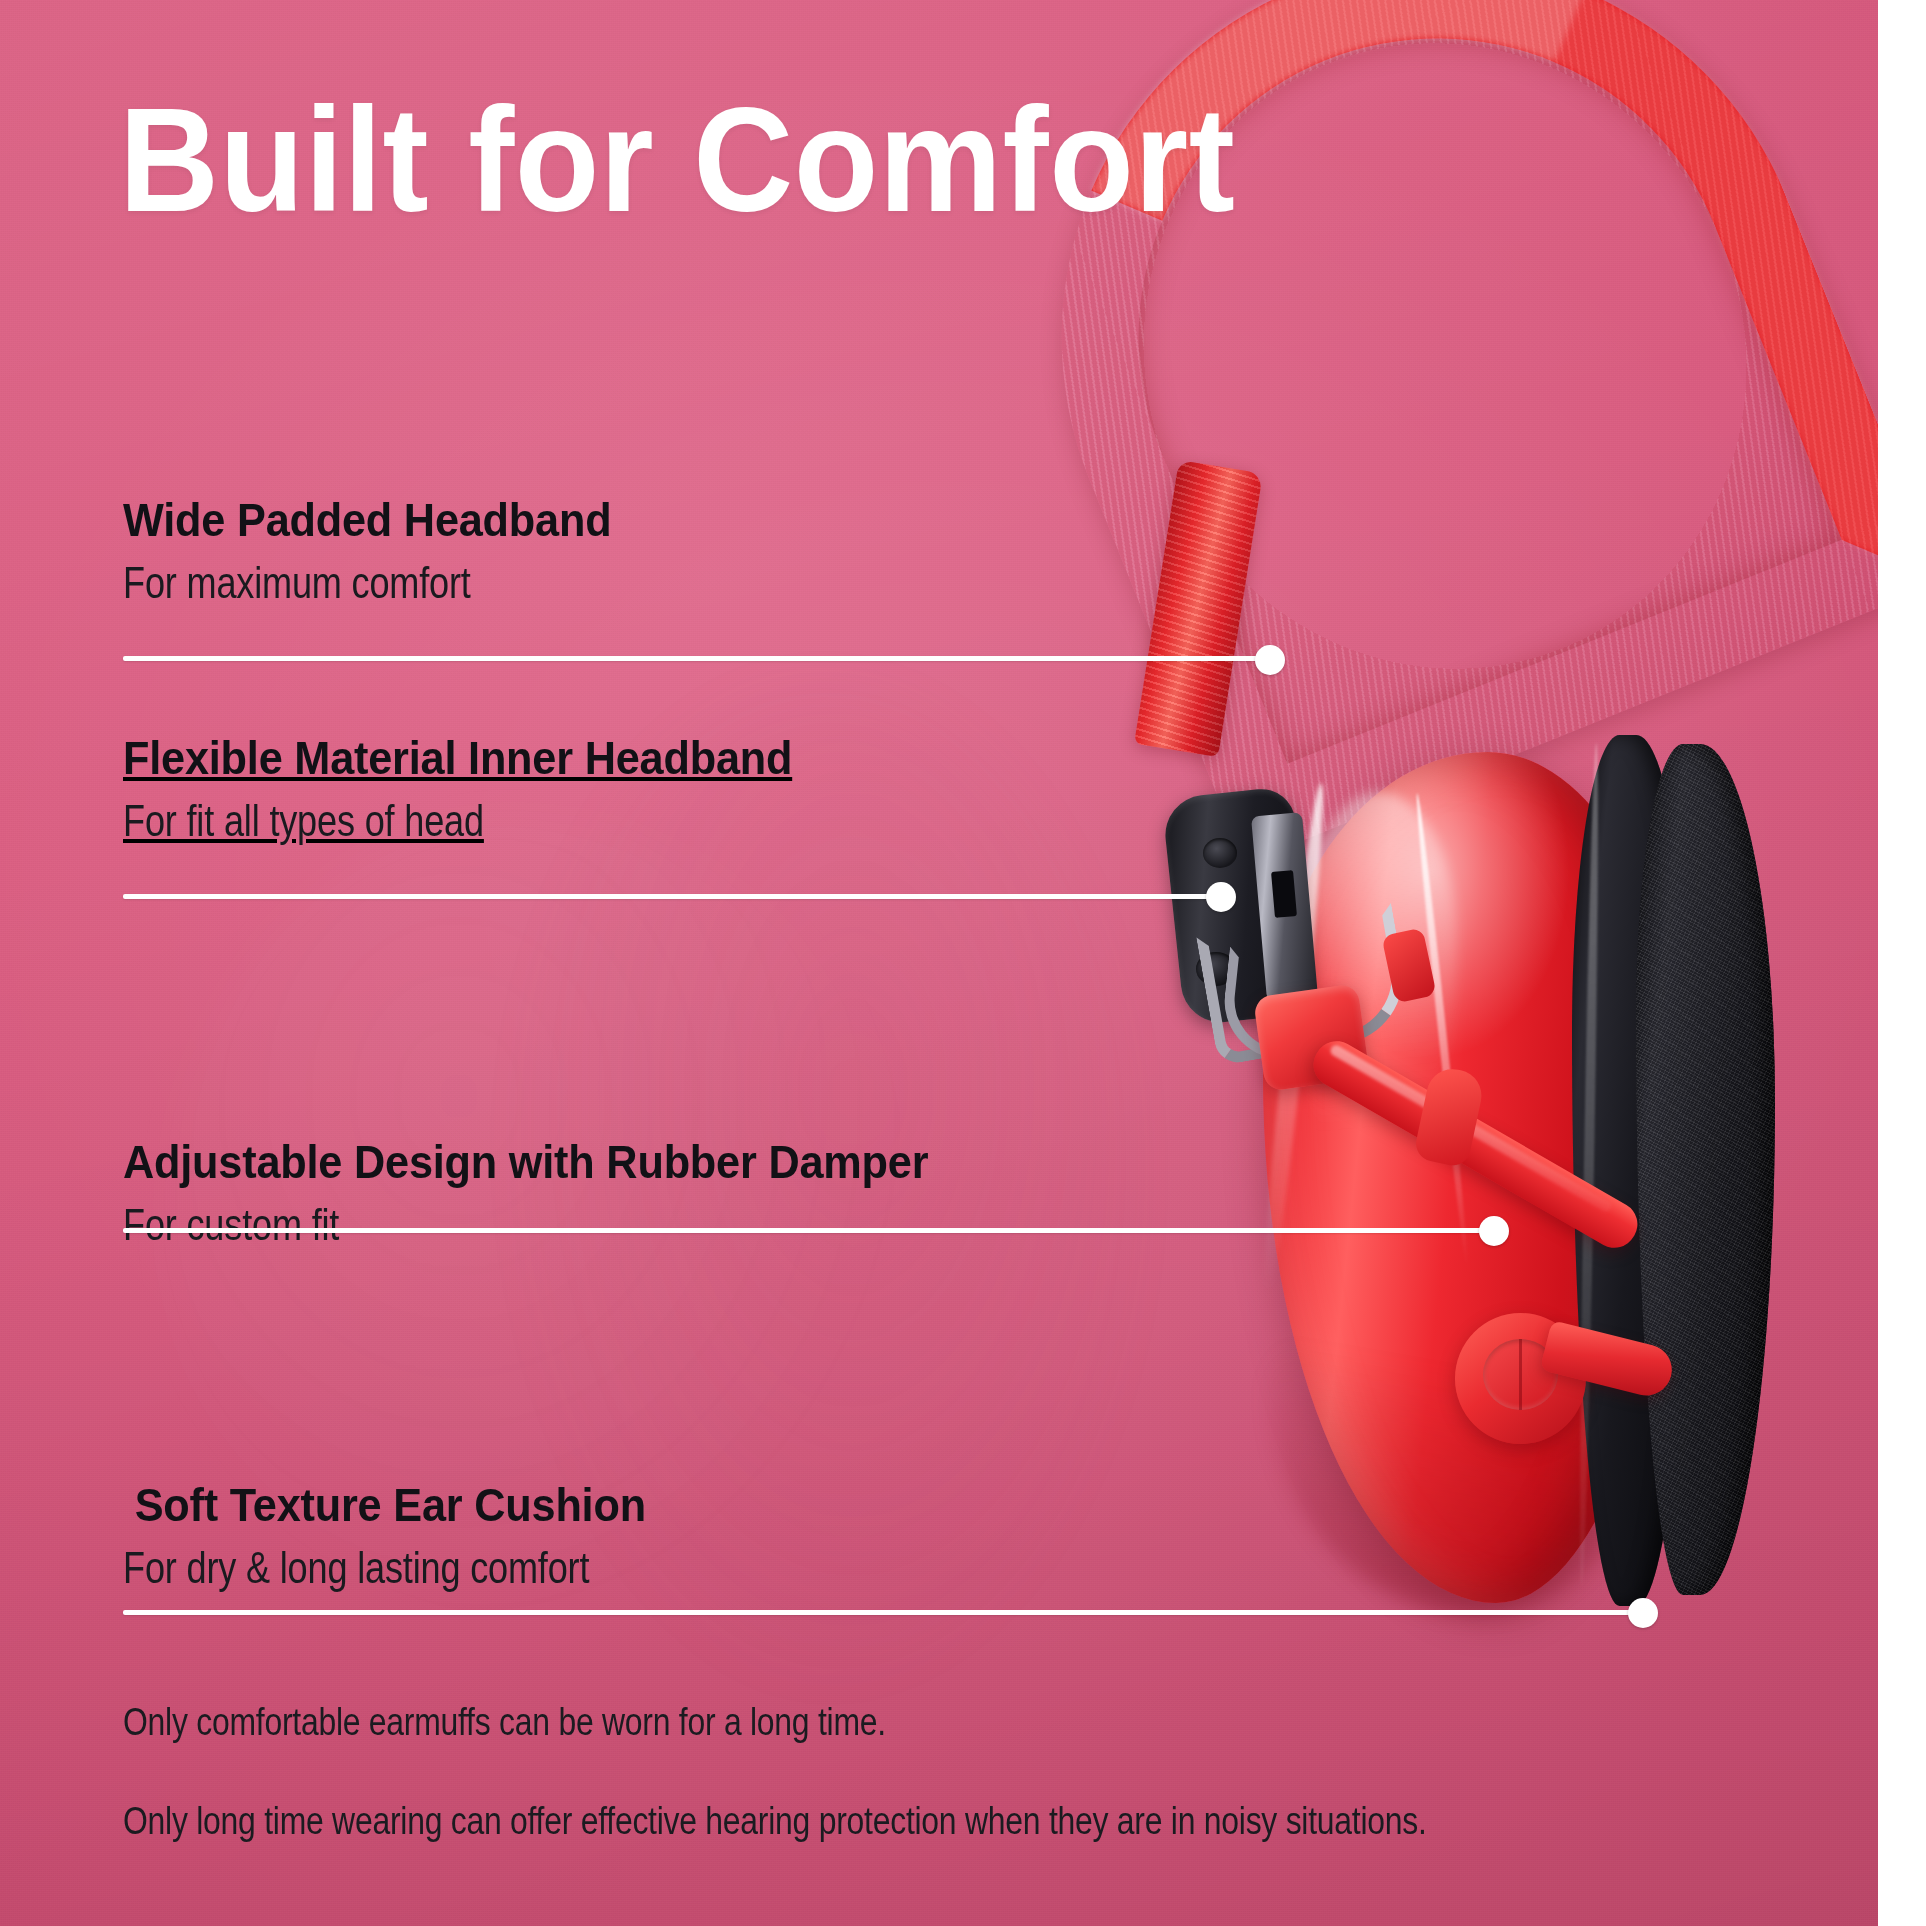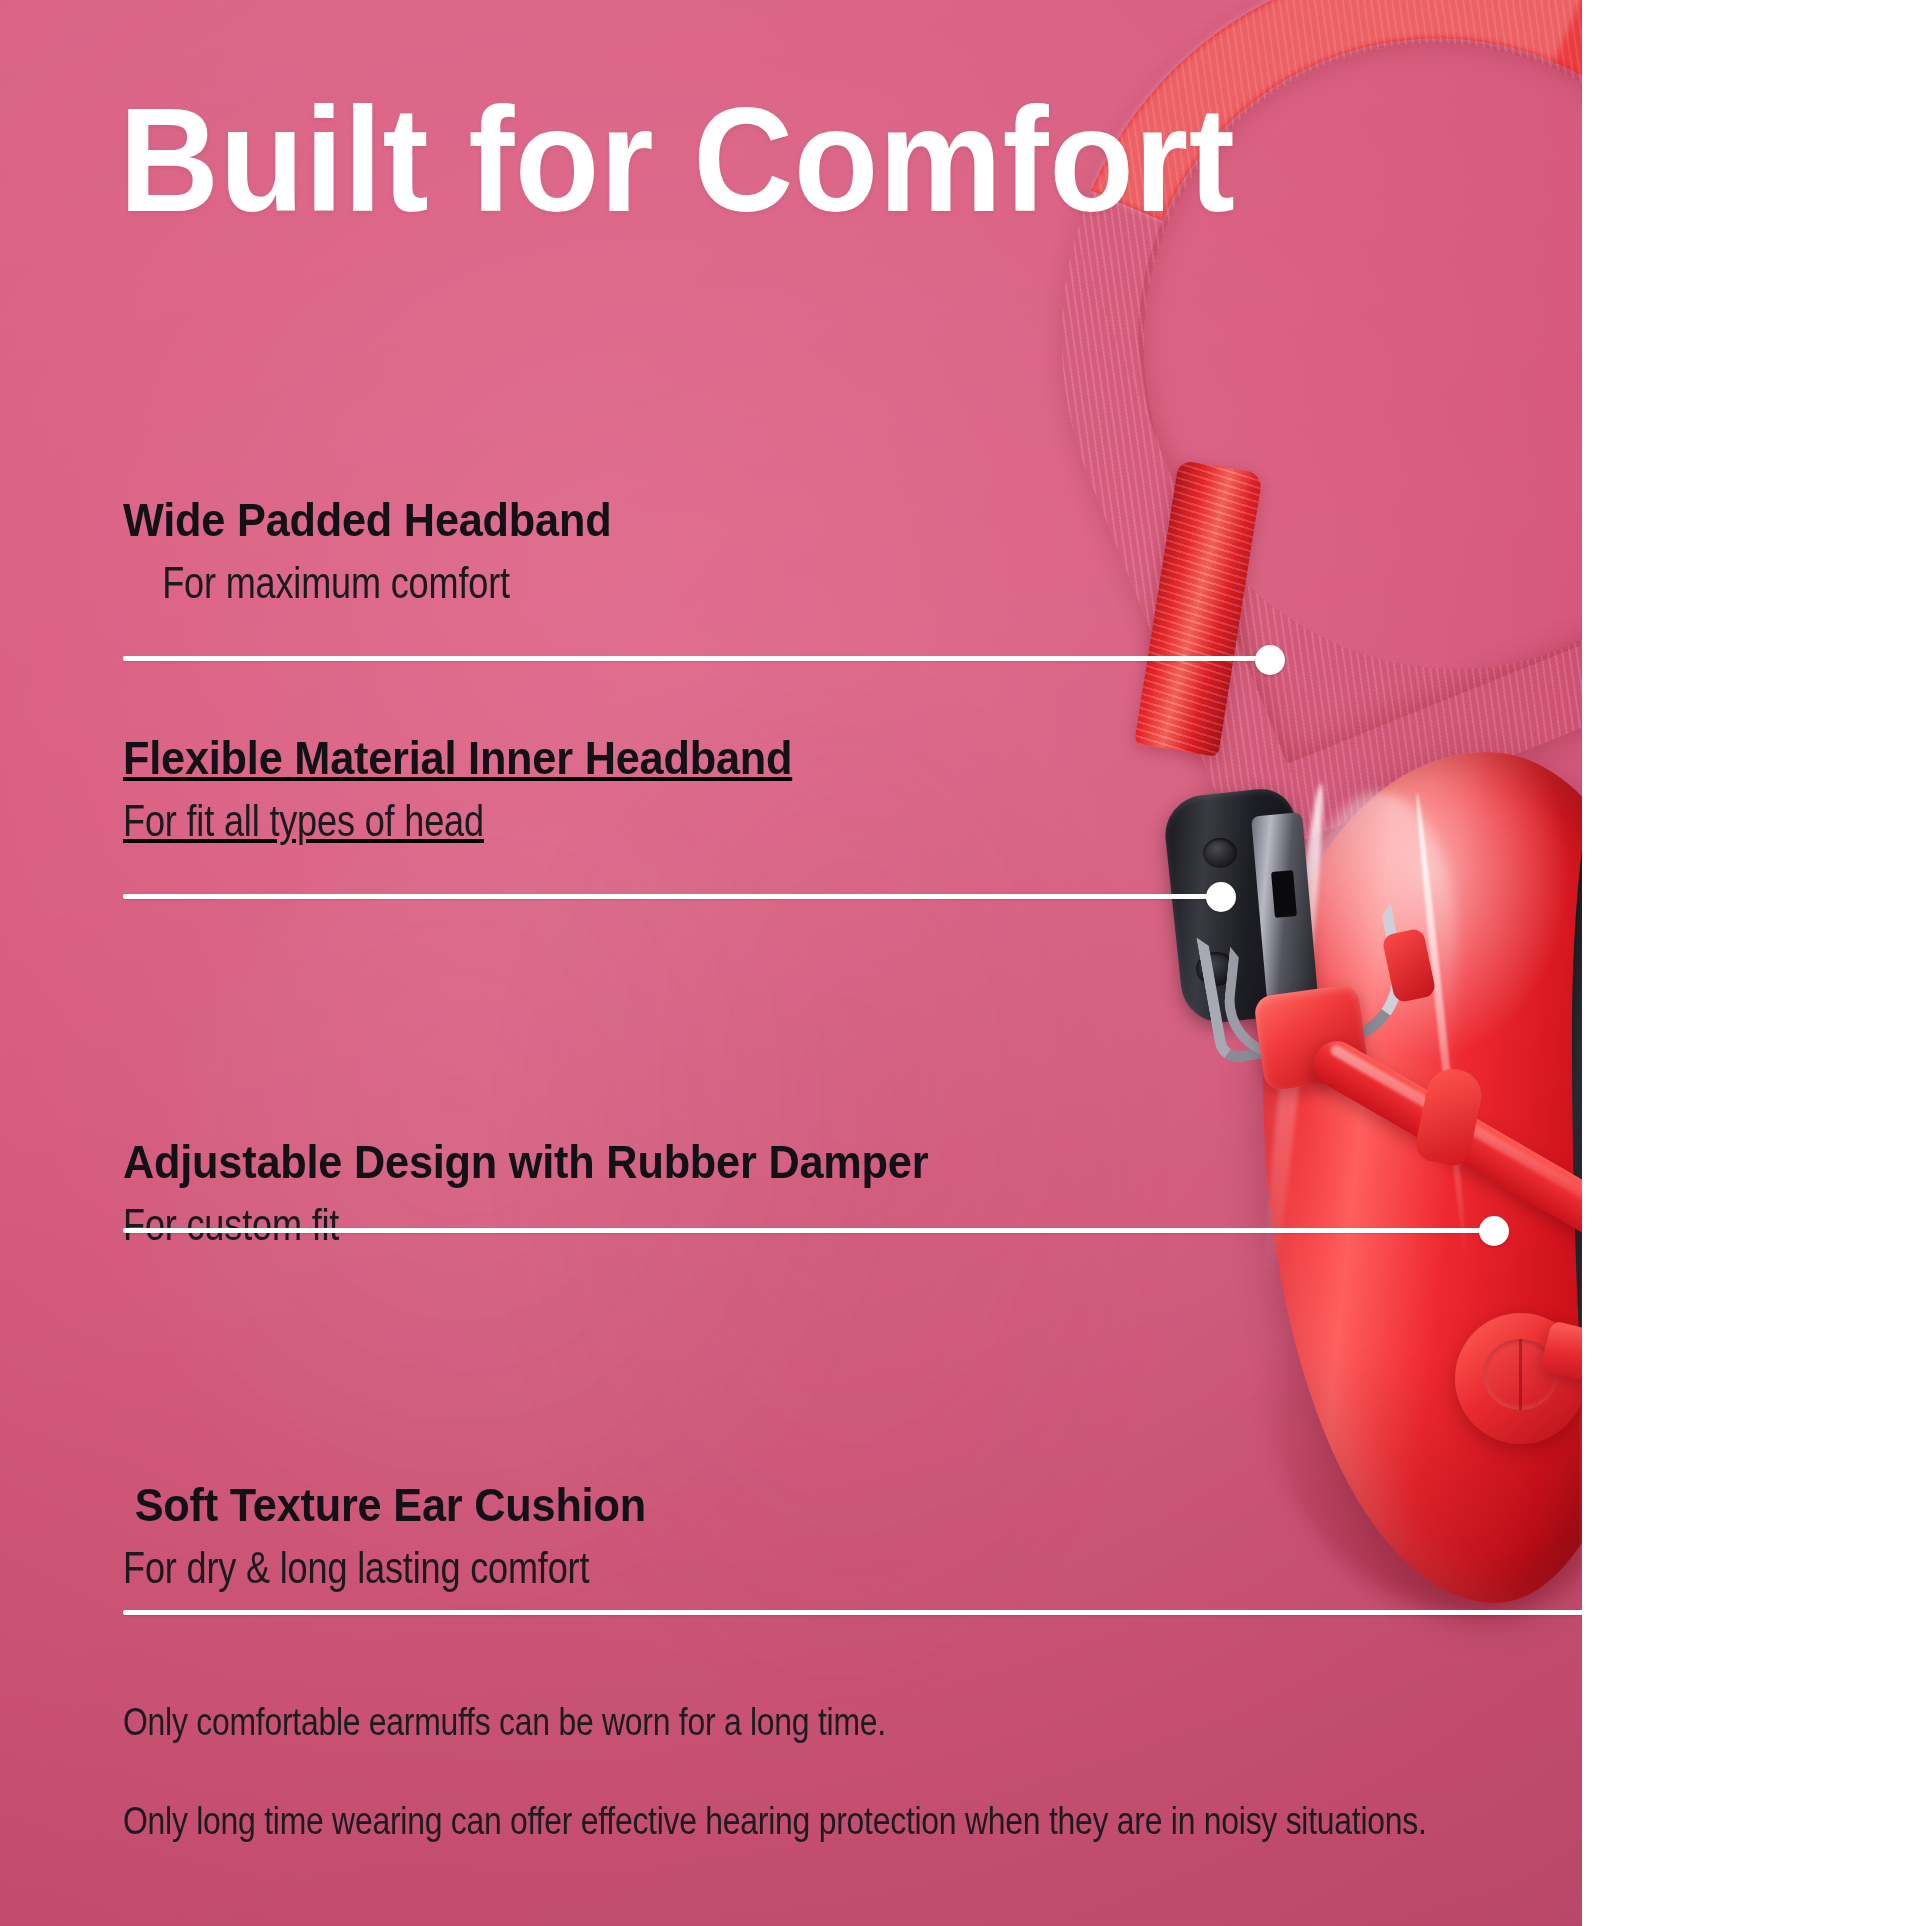--- a/index.html
+++ b/index.html
@@ -3,21 +3,21 @@
 <meta charset="utf-8">
 <title>Built for Comfort</title>
 <style>
   html, body {
     margin: 0;
     padding: 0;
     background: #ffffff;
   }
   #stage {
     position: relative;
-    width: 1582px;
+    width: 1878px;
     height: 1927px;
     overflow: hidden;
     font-family: "Liberation Sans", sans-serif;
     background: #d85a7f;
   }
 
   
   .bg-base {
     position: absolute;
     inset: 0;
@@ -567,21 +567,21 @@
     <div class="damper-arm"></div>
     <div class="damper-clip"></div>
     <div class="damper-knob"></div>
     <div class="damper-knob-inner"></div>
     <div class="damper-knob-line"></div>
     <div class="damper-tail"></div>
   </div>
 
   <div class="title">Built for Comfort</div>
 
-  <div class="feature" style="left:123px; top:495px;text-align:center;">
+  <div class="feature" style="left:123px; top:495px;">
     <h3>Wide Padded Headband</h3>
     <p>For maximum comfort</p>
   </div>
   <div class="connector" style="left:123px; top:656px; width:1156px;"></div>
   <div class="dot" style="left:1255px; top:645px;"></div>
 
   <div class="feature" style="left:123px; top:733px;text-decoration:underline;">
     <h3>Flexible Material Inner Headband</h3>
     <p>For fit all types of head</p>
   </div>

